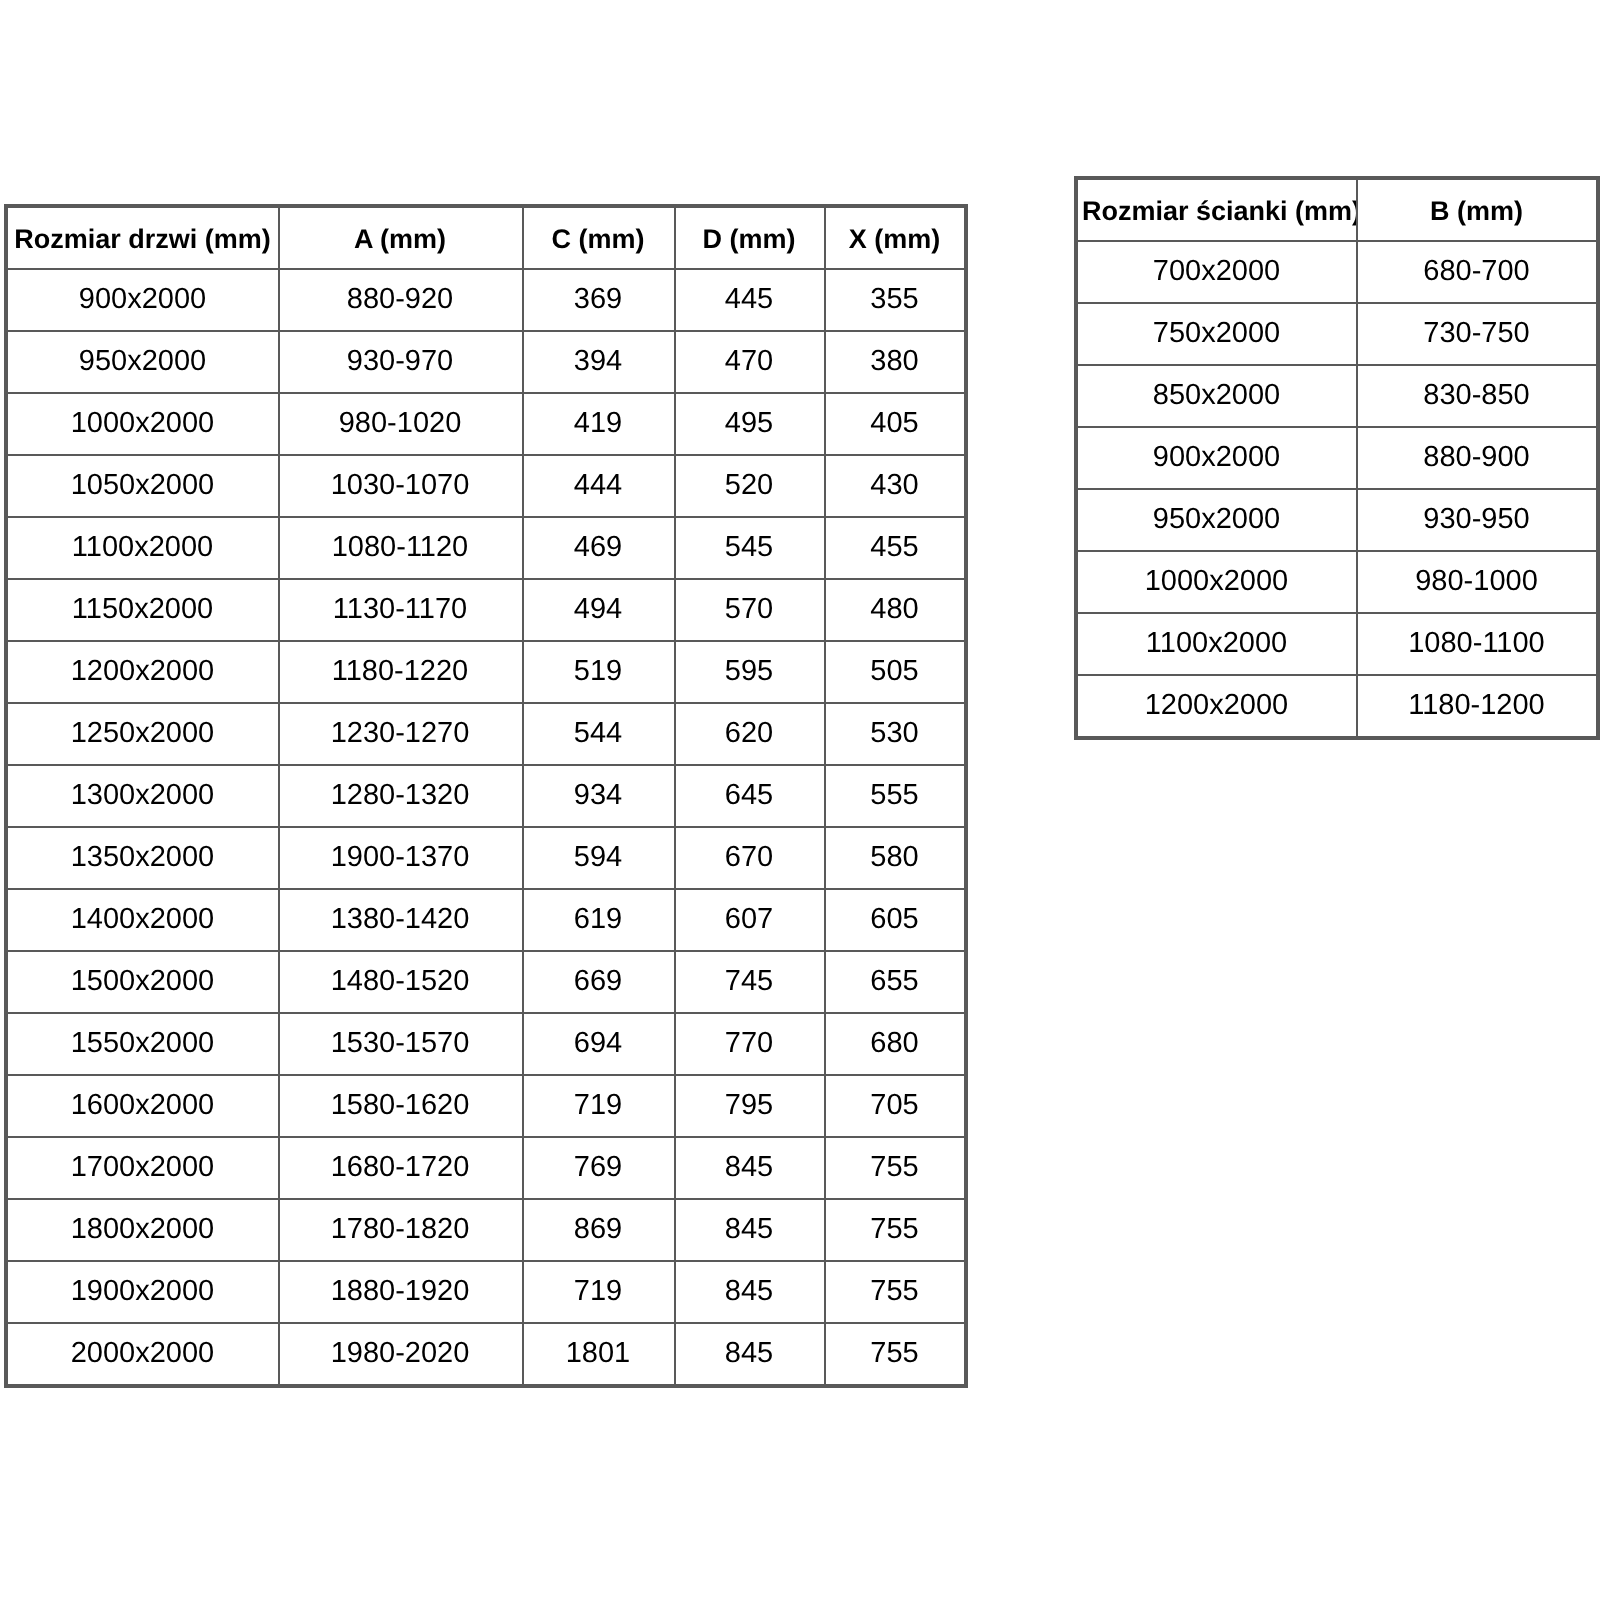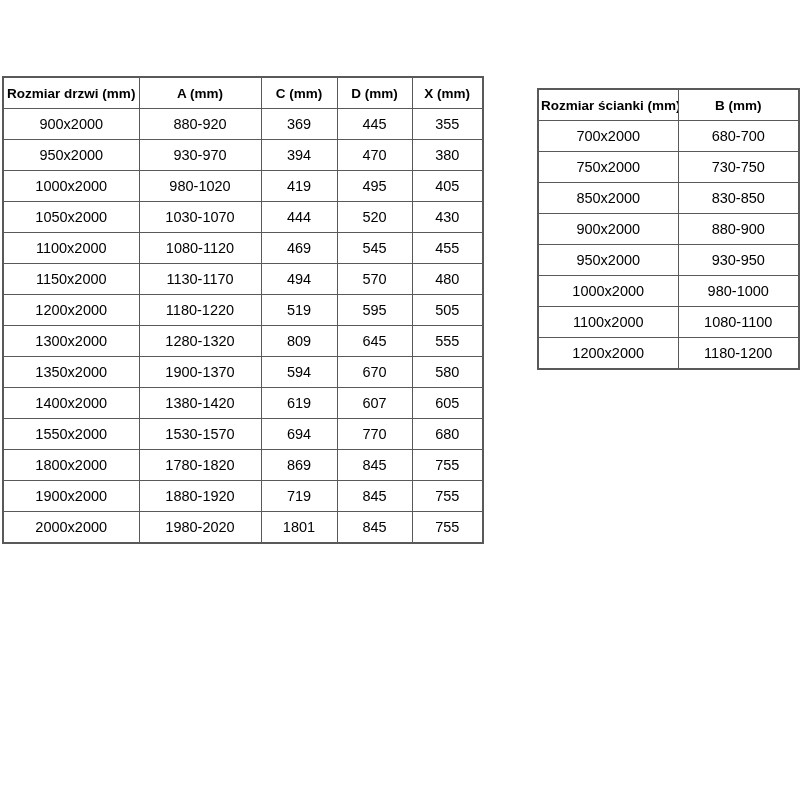--- a/index.html
+++ b/index.html
@@ -13,21 +13,21 @@
     height: 800px;
     font-family: "Liberation Sans", sans-serif;
     color: #000000;
   }
   .spec-table {
     position: absolute;
     border-collapse: collapse;
     table-layout: fixed;
     background: #ffffff;
   }
-  #door-table { left: 2px;  top: 76px; width: 480px; border-radius: 26px; }
+  #door-table { left: 2px;  top: 102px; width: 480px; border-radius: 26px; }
   #wall-table { left: 537px; top: 88px; width: 261px; }
   .spec-table th, .spec-table td {
     border: 1px solid #595959;
     height: 30px;
     padding: 0 2px;
     text-align: center;
     vertical-align: middle;
     white-space: nowrap;
     overflow: hidden;
   }
@@ -105,46 +105,74 @@
         <td>480</td>
       </tr>
       <tr>
         <td>1200x2000</td>
         <td>1180-1220</td>
         <td>519</td>
         <td>595</td>
         <td>505</td>
       </tr>
       <tr>
+        <td>1250x2000</td>
+        <td>1230-1270</td>
+        <td>544</td>
+        <td>620</td>
+        <td>530</td>
+      </tr>
+      <tr>
         <td>1300x2000</td>
         <td>1280-1320</td>
-        <td>809</td>
+        <td>934</td>
         <td>645</td>
         <td>555</td>
       </tr>
       <tr>
         <td>1350x2000</td>
         <td>1900-1370</td>
         <td>594</td>
         <td>670</td>
         <td>580</td>
       </tr>
       <tr>
         <td>1400x2000</td>
         <td>1380-1420</td>
         <td>619</td>
         <td>607</td>
         <td>605</td>
       </tr>
       <tr>
+        <td>1500x2000</td>
+        <td>1480-1520</td>
+        <td>669</td>
+        <td>745</td>
+        <td>655</td>
+      </tr>
+      <tr>
         <td>1550x2000</td>
         <td>1530-1570</td>
         <td>694</td>
         <td>770</td>
         <td>680</td>
+      </tr>
+      <tr>
+        <td>1600x2000</td>
+        <td>1580-1620</td>
+        <td>719</td>
+        <td>795</td>
+        <td>705</td>
+      </tr>
+      <tr>
+        <td>1700x2000</td>
+        <td>1680-1720</td>
+        <td>769</td>
+        <td>845</td>
+        <td>755</td>
       </tr>
       <tr>
         <td>1800x2000</td>
         <td>1780-1820</td>
         <td>869</td>
         <td>845</td>
         <td>755</td>
       </tr>
       <tr>
         <td>1900x2000</td>

